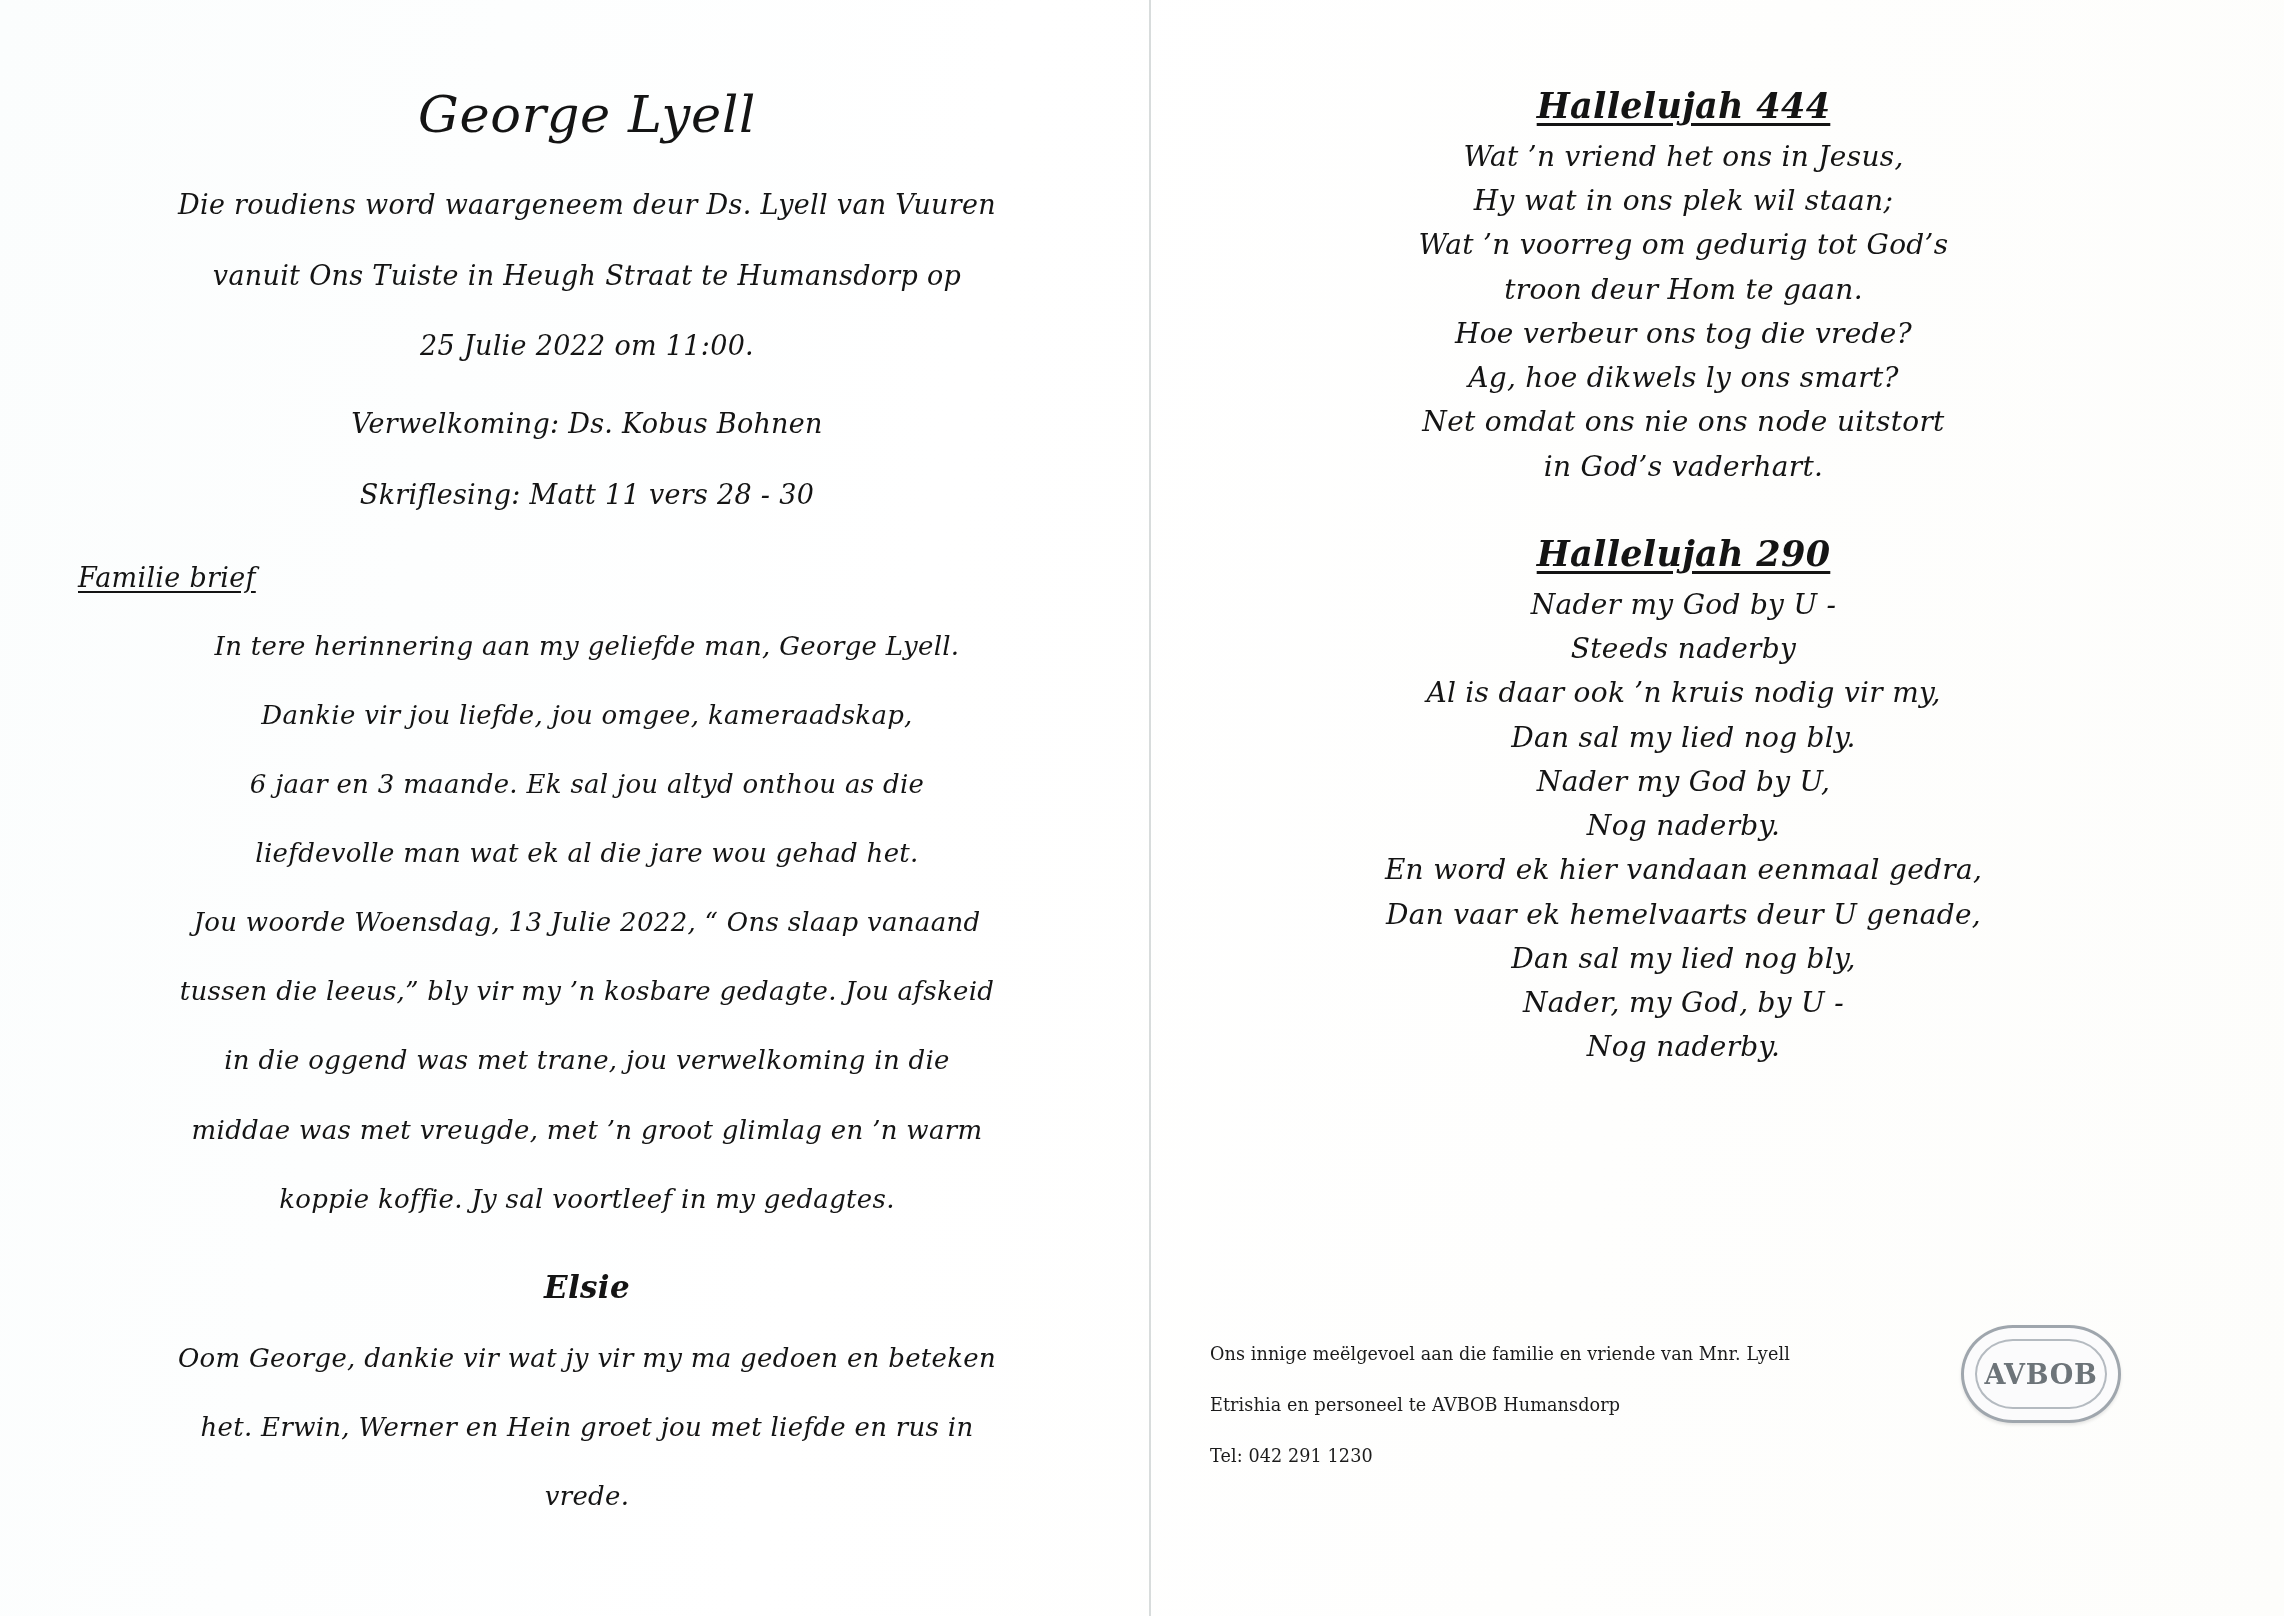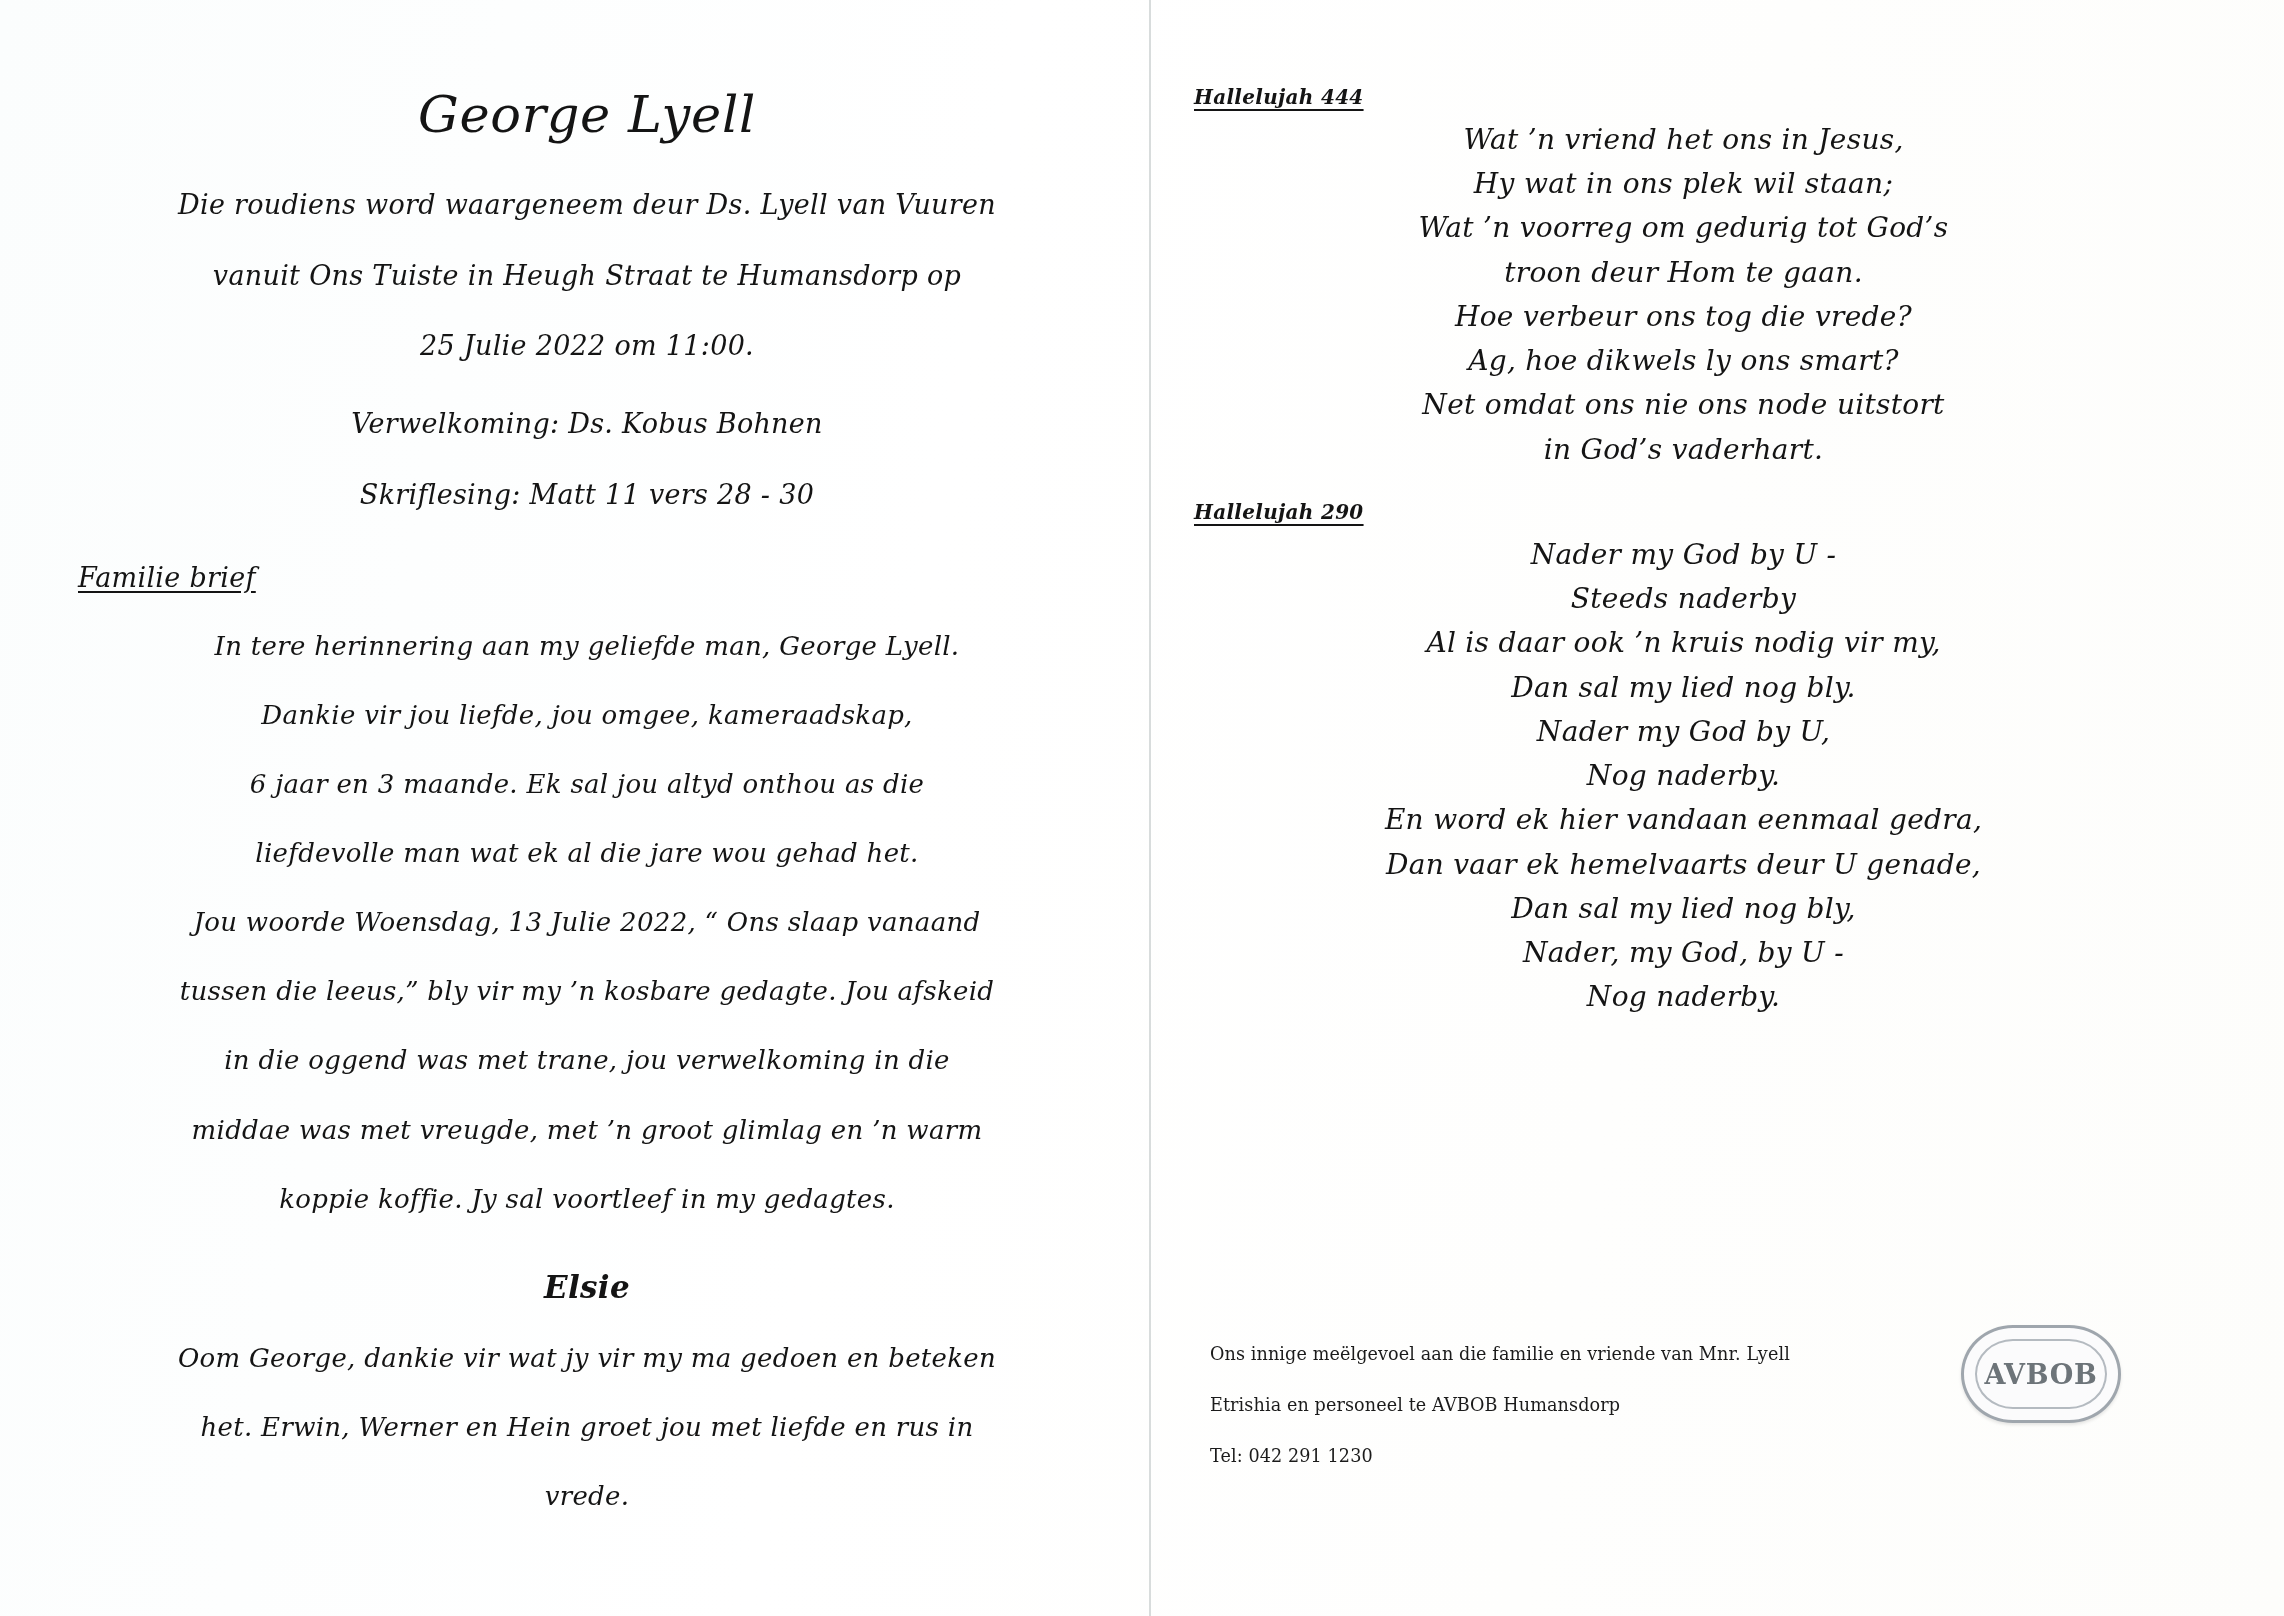--- a/index.html
+++ b/index.html
@@ -102,30 +102,30 @@
     margin-bottom: 11.7px;
   }
 
   .closing {
     font-size: 26px;
     line-height: 1.66;
   }
 
   
   .hymn-title {
-    font-size: 20px;
+    font-size: 35px;
     font-style: italic;
     font-weight: bold;
-    text-align: left;
+    text-align: center;
     text-decoration: underline;
     text-underline-offset: 4.6px;
     letter-spacing: 0.3px;
   }
   .hymn-title.first { margin-top: 85px; }
-  .hymn-title.second { margin-top: 28px; }
+  .hymn-title.second { margin-top: 44px; }
 
   .hymn-lines {
     font-size: 28px;
     line-height: 1.58;
     margin-top: 9px;
   }
   .hymn-lines p { margin: 0; }
 
   .footer {
     position: absolute;

